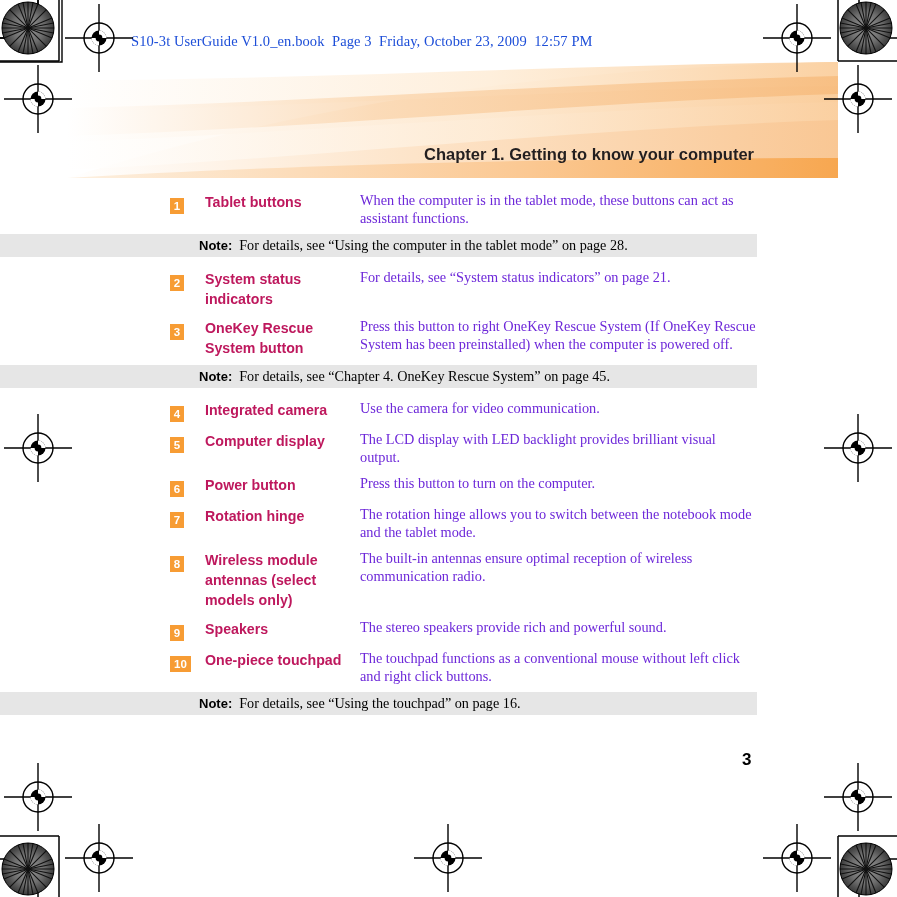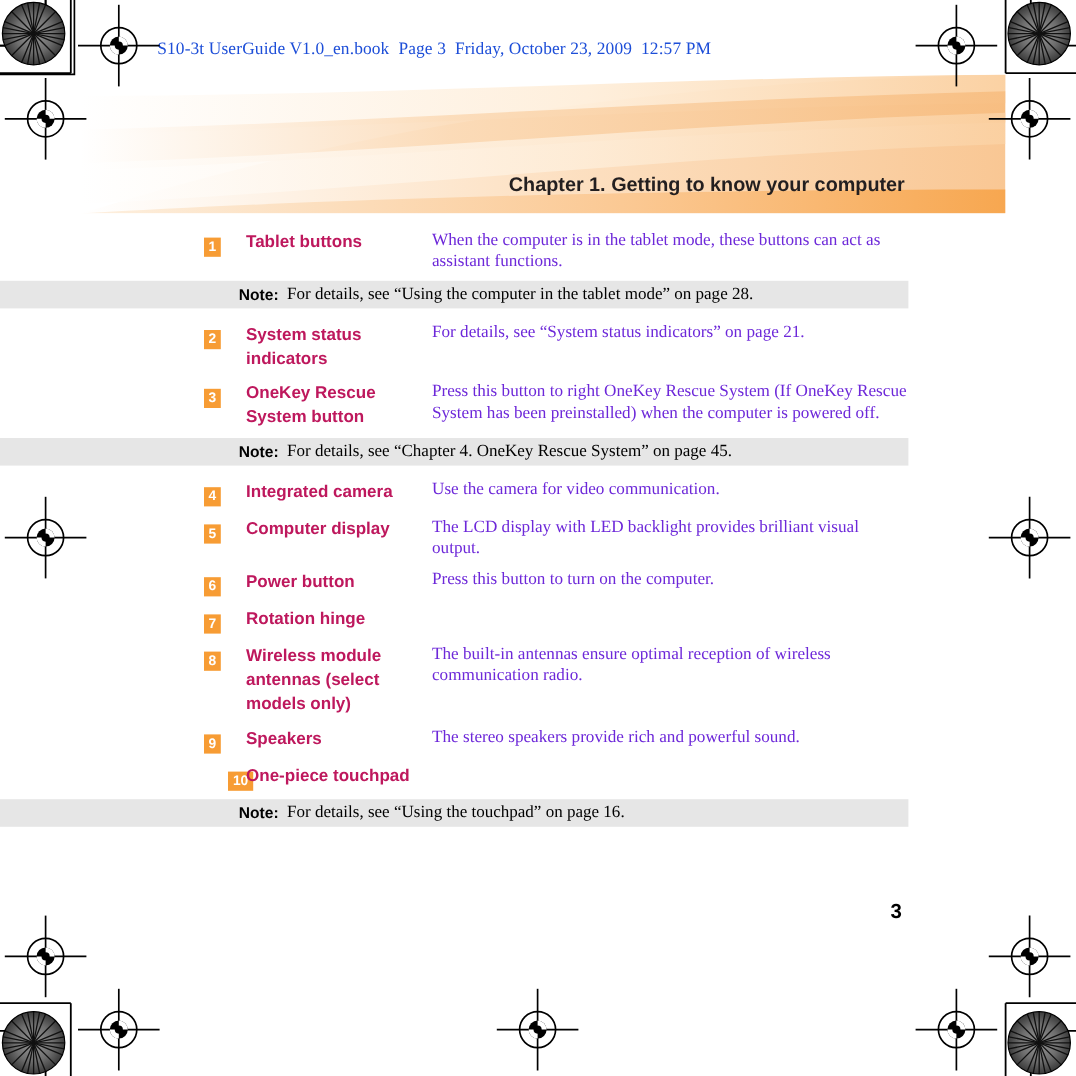--- a/index.html
+++ b/index.html
@@ -89,21 +89,21 @@
     font-family: "Liberation Sans", sans-serif;
     font-weight: bold;
     font-size: 11.5px;
     line-height: 16px;
     height: 16px;
     min-width: 14px;
     padding: 0 2px;
     text-align: center;
     box-sizing: border-box;
   }
-  .badge.wide { min-width: 21px; margin-left: 20px; }
+  .badge.wide { min-width: 21px; }
 
   .label-cell {
     width: 155px;
     flex: 0 0 155px;
     font-family: "Liberation Sans", sans-serif;
     font-weight: bold;
     font-size: 14.2px;
     line-height: 20px;
     color: #be185d;
     padding-right: 6px;
@@ -367,20 +367,21 @@
     <div class="desc-cell">Press this button to turn on the computer.</div>
   </div>
 
   <div class="row-gap sm"></div>
 
   <div class="row">
     <div class="badge-cell">
       <span class="badge">7</span>
     </div>
     <div class="label-cell">Rotation hinge</div>
+    <div class="desc-cell">The rotation hinge allows you to switch between the notebook mode and the tablet mode.</div>
   </div>
 
   <div class="row-gap sm"></div>
 
   <div class="row">
     <div class="badge-cell">
       <span class="badge">8</span>
     </div>
     <div class="label-cell">Wireless module antennas (select models only)</div>
     <div class="desc-cell">The built-in antennas ensure optimal reception of wireless communication radio.</div>
@@ -396,20 +397,21 @@
     <div class="desc-cell">The stereo speakers provide rich and powerful sound.</div>
   </div>
 
   <div class="row-gap sm"></div>
 
   <div class="row">
     <div class="badge-cell">
       <span class="badge wide">10</span>
     </div>
     <div class="label-cell">One-piece touchpad</div>
+    <div class="desc-cell">The touchpad functions as a conventional mouse without left click and right click buttons.</div>
   </div>
   <div class="note-wrap">
     <div class="note">
       <span class="note-label">Note:</span>
       <span class="note-text">For details, see “Using the touchpad” on page 16.</span>
     </div>
   </div>
 
 </div>
 

